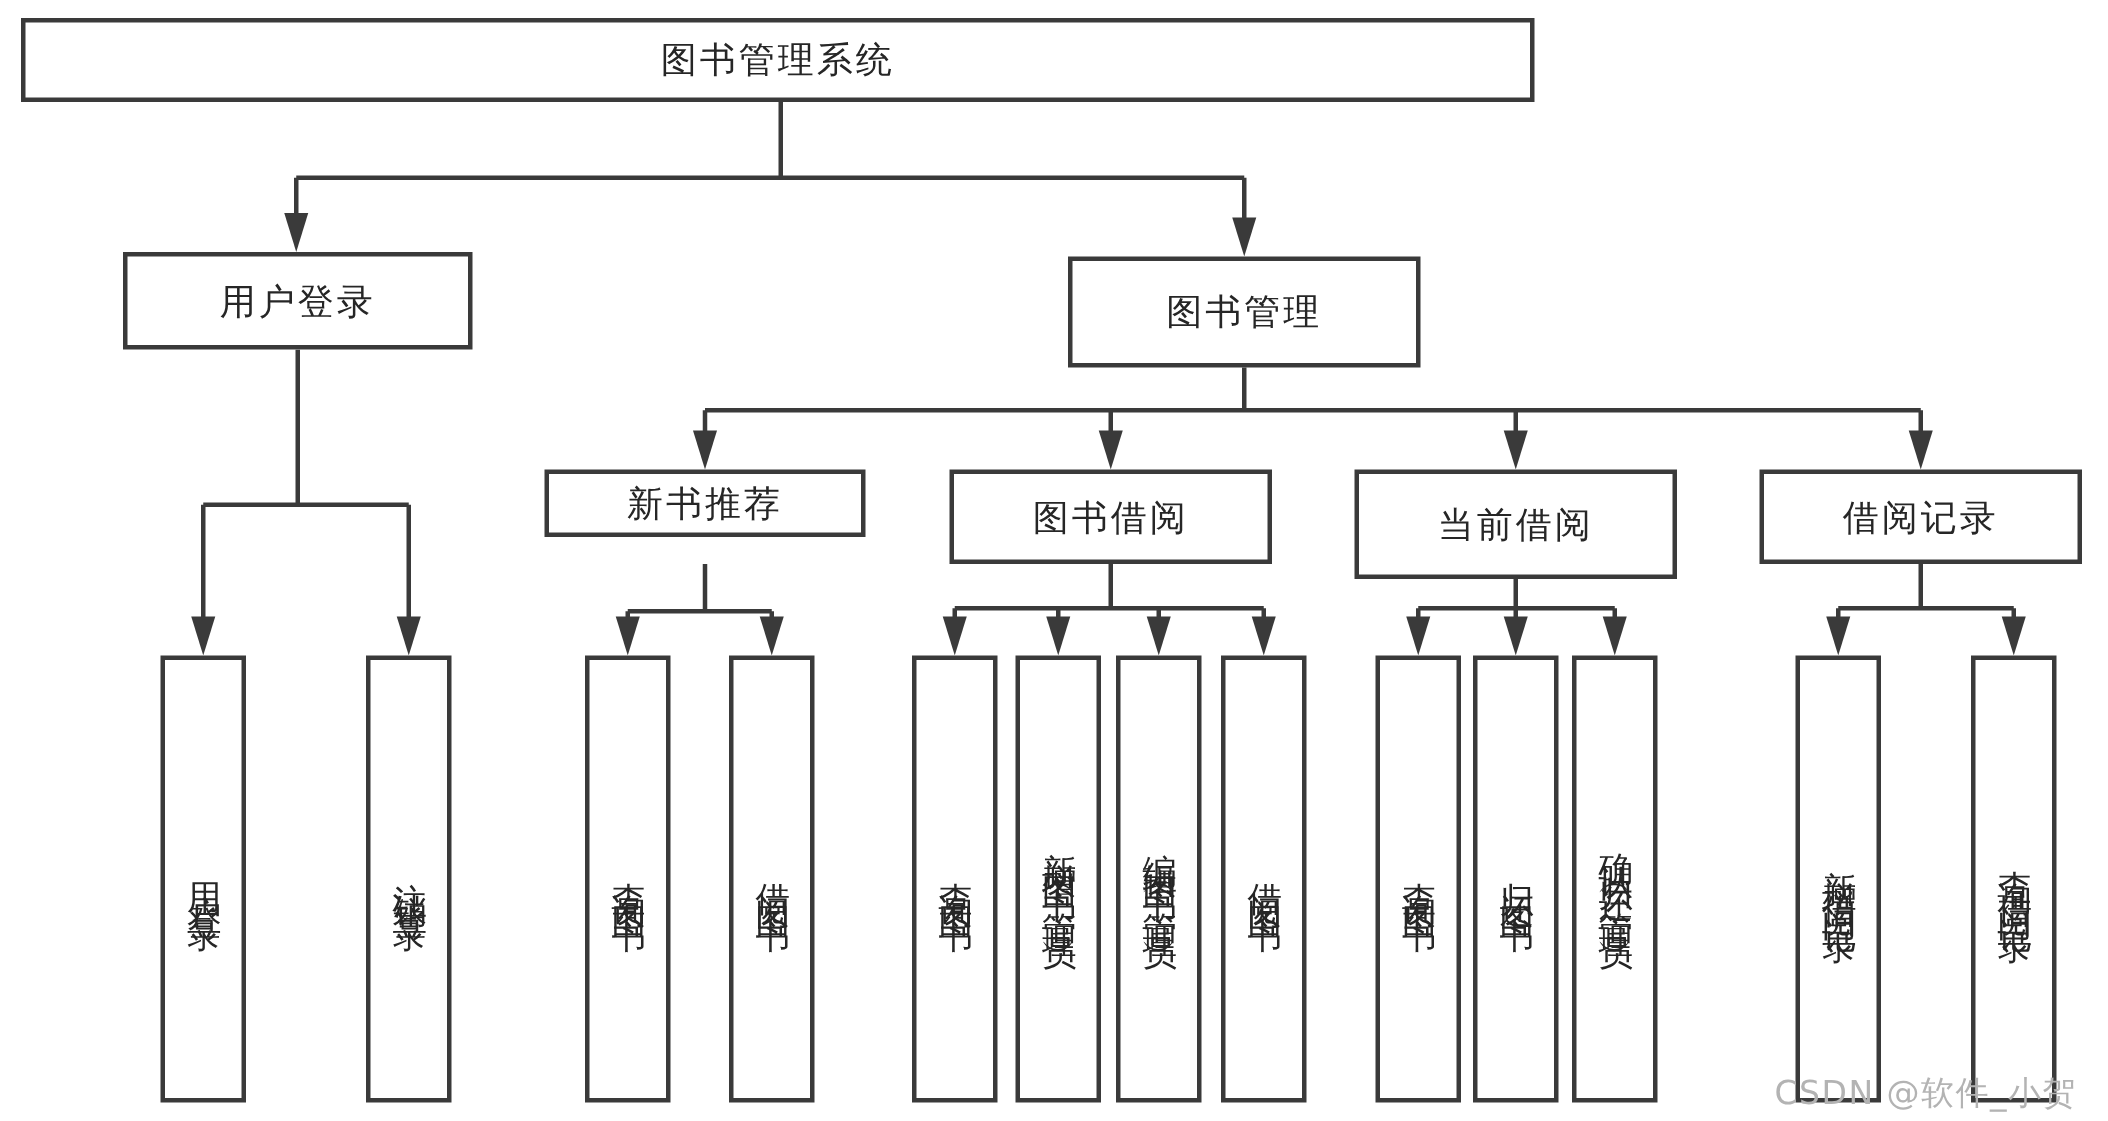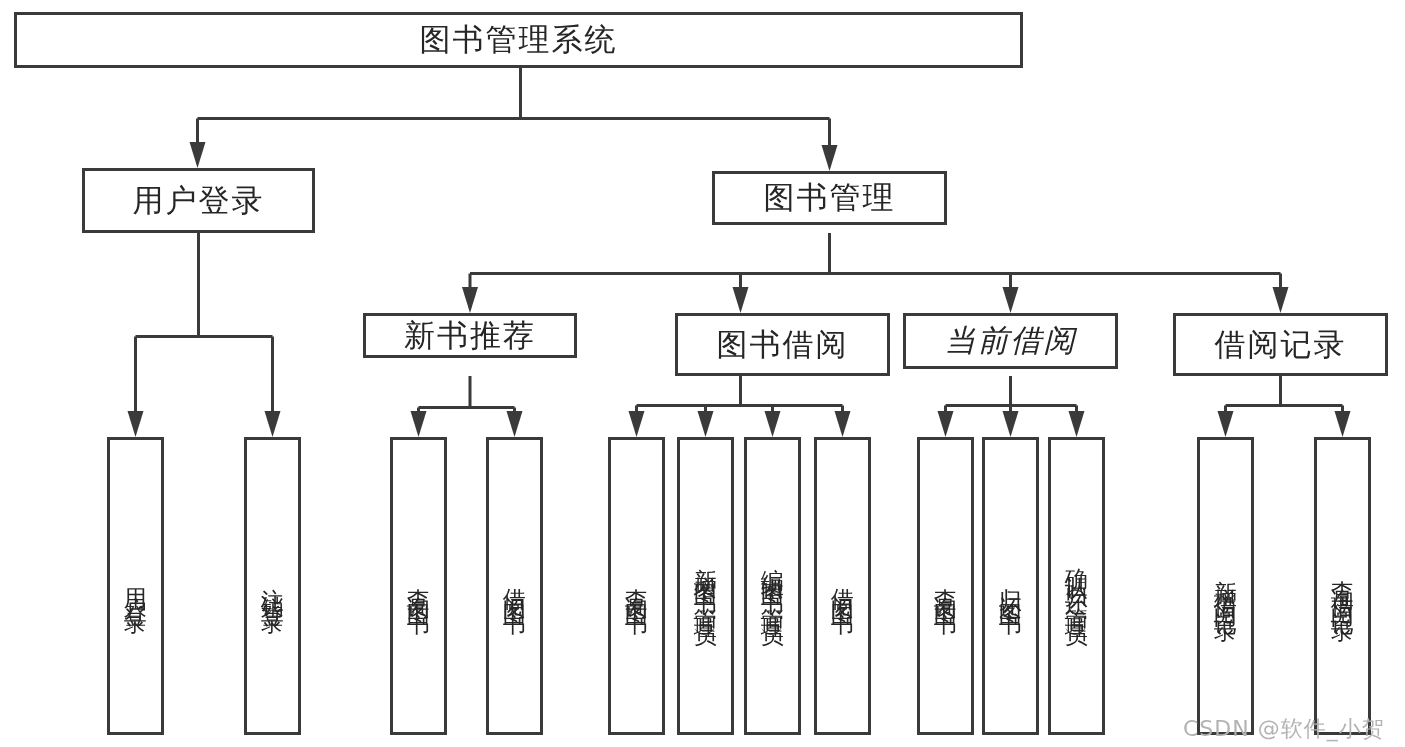--- a/index.html
+++ b/index.html
@@ -9,32 +9,32 @@
   .canvas{
     position:relative; width:1405px; height:747px; background:var(--background);
     font-family:"DejaVu Sans","Liberation Sans",sans-serif; color:var(--text); overflow:hidden;
   }
   .wires{position:absolute; left:0; top:0; width:1405px; height:747px; z-index:1;}
   .node{
     position:absolute; box-sizing:border-box; background:var(--box-bg);
     border:3px solid var(--line); display:flex; align-items:center; justify-content:center;
     z-index:2; white-space:nowrap;
   }
-  .node.h{font-size:31px; letter-spacing:2px;}
+  .node.h{font-size:24px; letter-spacing:2px;}
   .node.v{
     writing-mode:vertical-rl; text-orientation:mixed;
     font-size:23px; letter-spacing:8px; line-height:1.15;
     width:57px; top:437px; height:298px;
   }
   .n-root{left:14px; top:12px; width:1009px; height:56px; font-size:25px;}
   .n-l2a{left:82px;  top:168px; width:233px; height:65px;}
-  .n-l2b{left:712px; top:171px; width:235px; height:54px;}
+  .n-l2b{left:712px; top:171px; width:235px; height:74px;}
   .n-l3a{left:363px;  top:313px; width:214px; height:45px;}
-  .n-l3b{left:633px;  top:313px; width:215px; height:63px;margin-left:42px;}
-  .n-l3c{left:903px;  top:313px; width:215px; height:56px;font-style:italic;}
+  .n-l3b{left:633px;  top:313px; width:215px; height:63px;}
+  .n-l3c{left:903px;  top:313px; width:215px; height:73px;}
   .n-l3d{left:1173px; top:313px; width:215px; height:63px;}
   .n-ul1{left:107px;}  .n-ul2{left:244px;}
   .n-na1{left:390px;}  .n-na2{left:486px;}
   .n-bb1{left:608px;}  .n-bb2{left:677px;} .n-bb3{left:744px;} .n-bb4{left:814px;}
   .n-cb1{left:917px;}  .n-cb2{left:982px;} .n-cb3{left:1048px;}
   .n-br1{left:1197px;} .n-br2{left:1314px;}
   .watermark{
     position:absolute; left:1183px; top:714px; z-index:5;
     font-size:22px; color:var(--watermark); letter-spacing:1px;
   }

